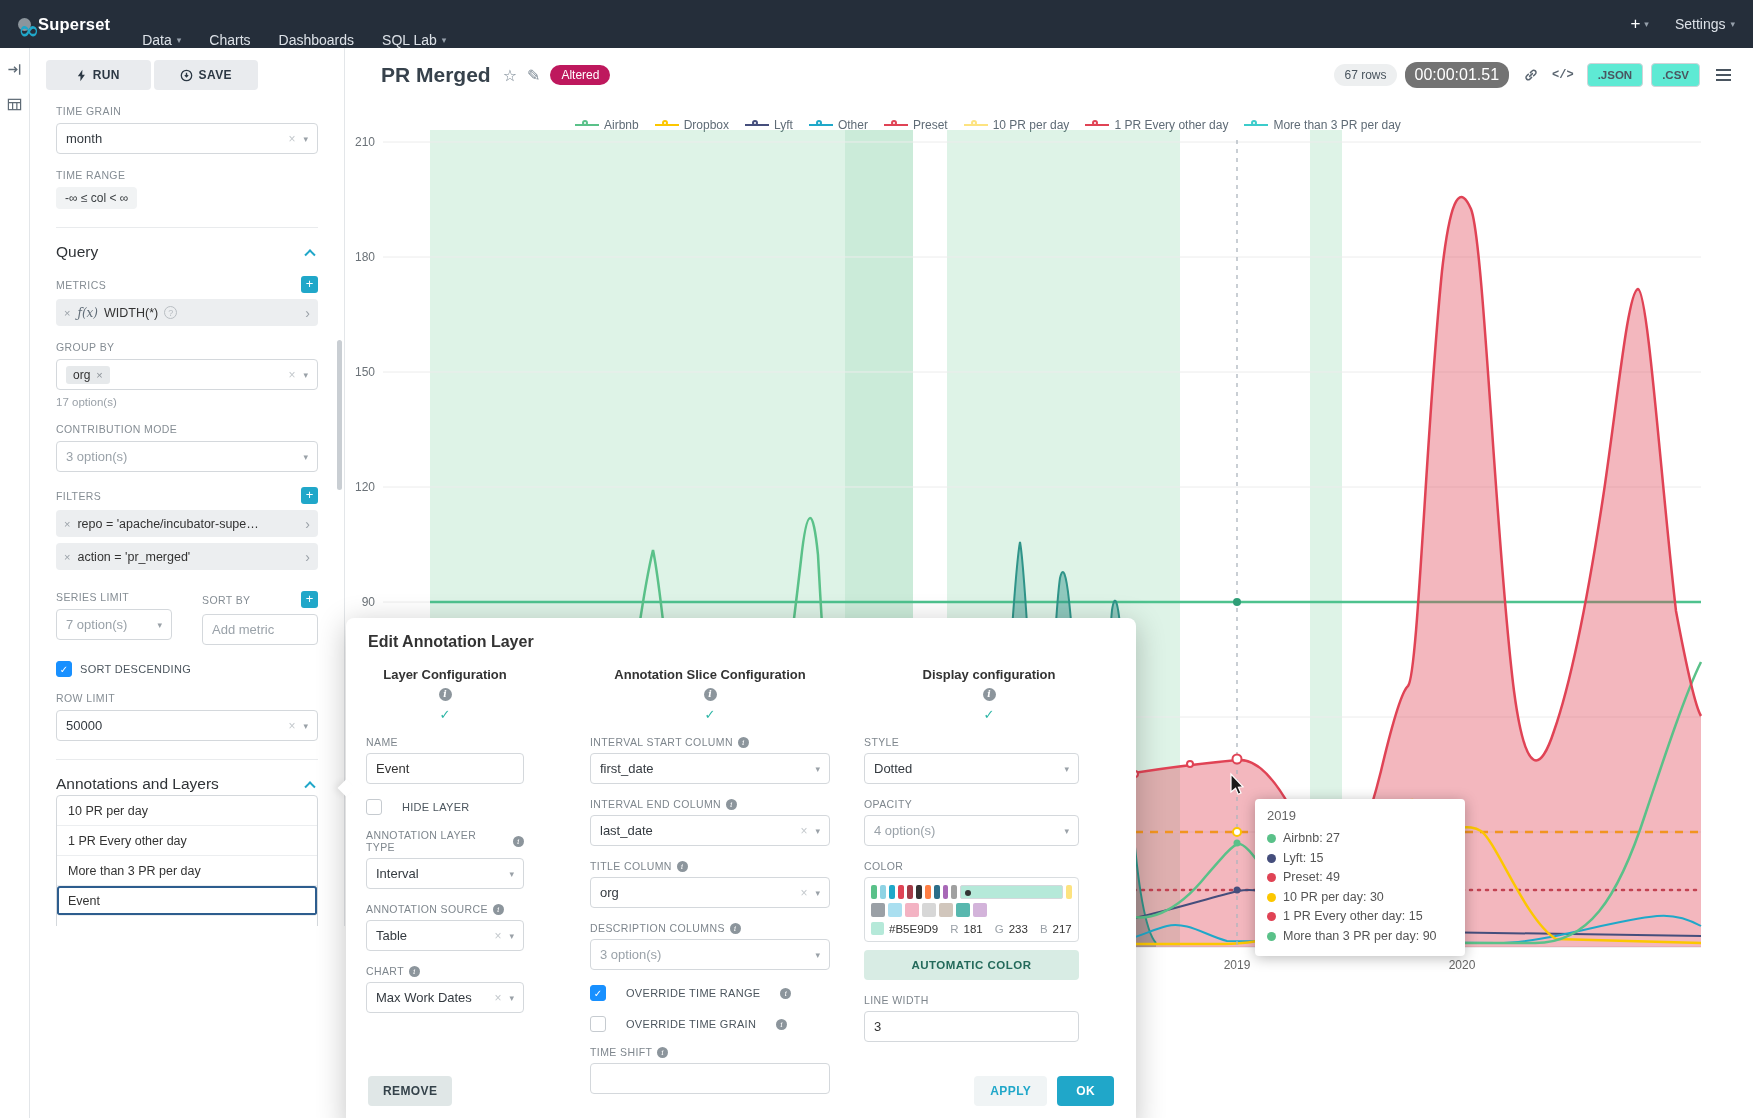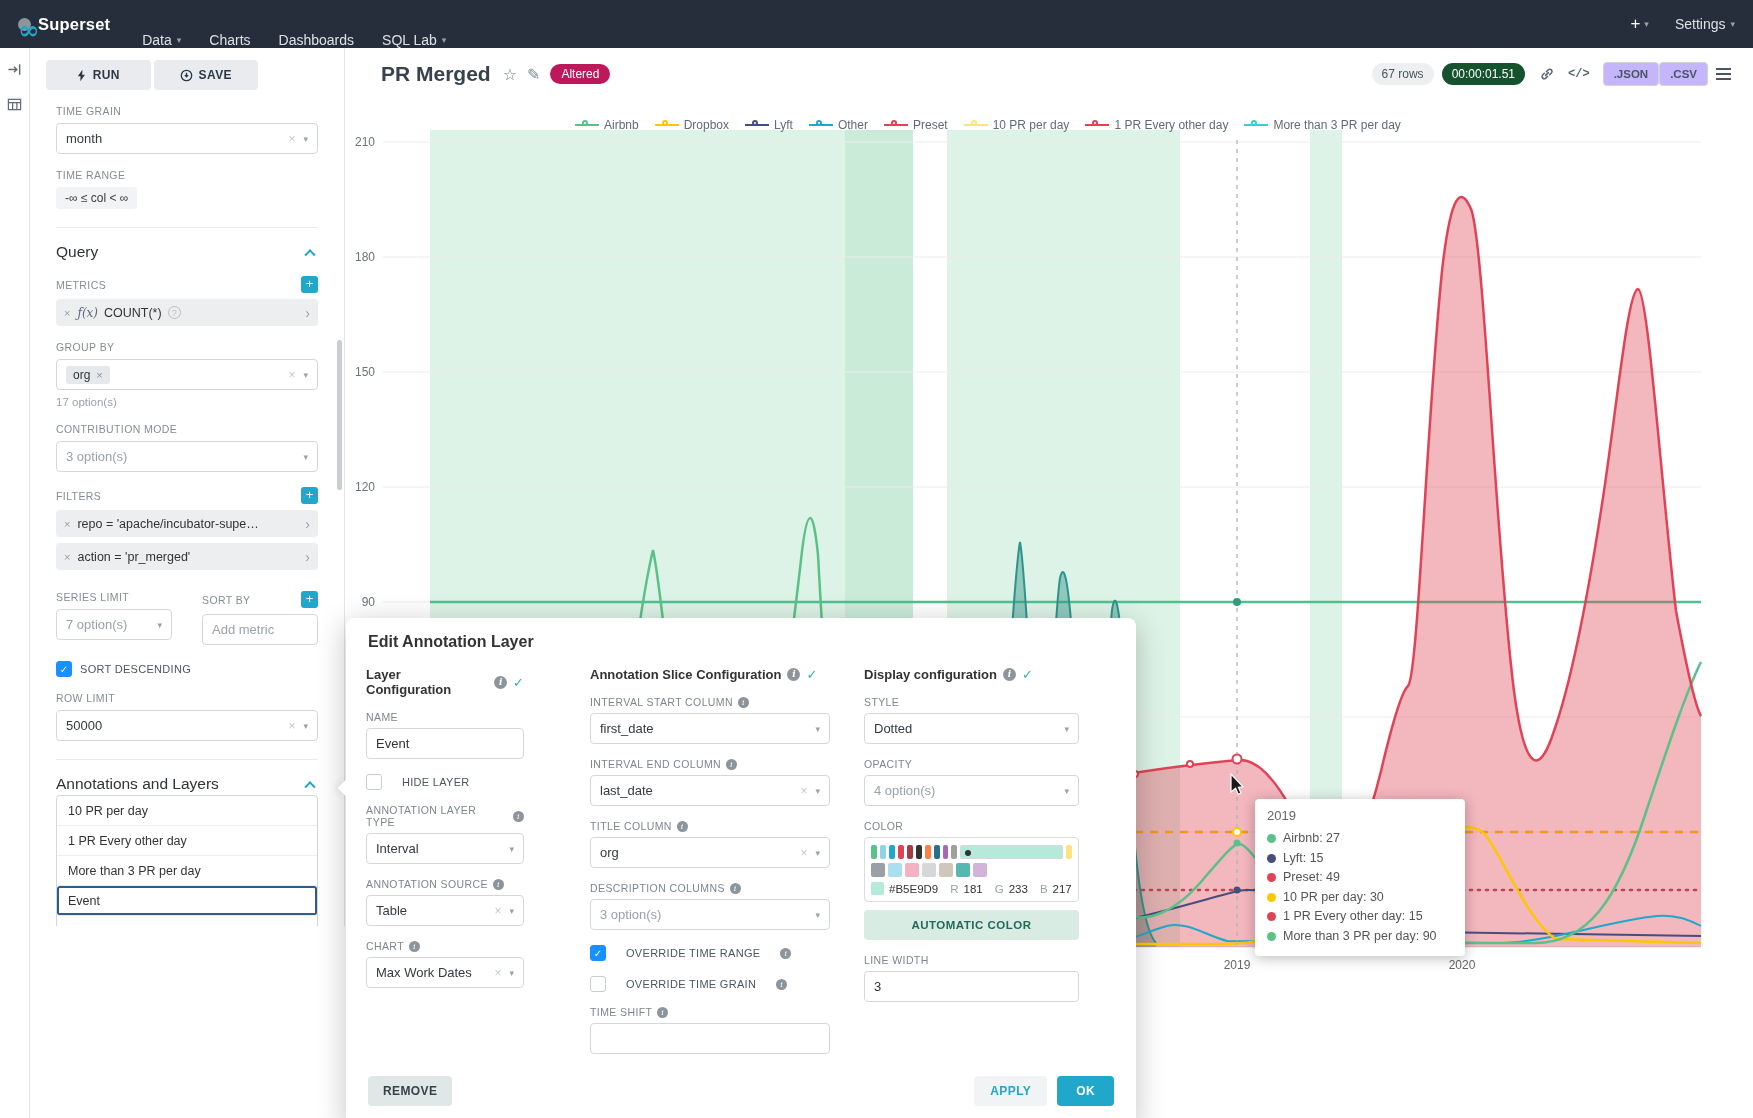--- a/index.html
+++ b/index.html
@@ -80,26 +80,26 @@
   
   .main { position:absolute; top:48px; left:345px; width:1408px; height:1070px; background:#fff; }
   .mh { position:absolute; top:14px; left:36px; right:22px; display:flex; align-items:center; }
   .title { font-size:21px; font-weight:600; color:#37424c; margin-right:12px; }
   .hicon { color:#7a8793; font-size:16px; margin-right:10px; cursor:pointer; }
   .badge-altered { background:#be185d; color:#fff; font-size:12px; padding:3px 11px;
     border-radius:11px; cursor:default; }
   .mh .sp { flex:1; }
   .pill-gray { background:#edeff0; color:#49545e; font-size:12px; padding:4px 10px;
     border-radius:12px; margin-right:8px; }
-  .pill-green { background:#14532d; color:#fff; font-size:12px; padding:4px 10px;
+  .pill-green { background:#737373; color:#fff; font-size:16px; padding:4px 10px;
     border-radius:12px; margin-right:14px; }
   .ticon { color:#5a6570; margin-right:13px; cursor:pointer; display:flex; align-items:center; }
   .codeicon { font-size:12px; font-weight:bold; font-family:"Liberation Mono",monospace; }
   .obtn { border:1px solid #cfd4d8; border-radius:4px; color:#4a5560; font-size:11.5px;
-    font-weight:bold; padding:5px 10px; background:#c4b5fd; cursor:pointer; }
+    font-weight:bold; padding:5px 10px; margin-right:8px; background:#5eead4; cursor:pointer; }
   .burger { display:flex; flex-direction:column; gap:3px; margin-left:8px; cursor:pointer; }
   .burger i { display:block; width:15px; height:2px; background:#4a5560; }
 
   .legend { position:absolute; top:70px; left:230px; display:flex; gap:16px; align-items:center;
     font-size:12px; color:#5f6b76; }
   .litem { display:flex; align-items:center; gap:5px; cursor:pointer; }
   .lm { position:relative; width:24px; height:10px; }
   .lm::before { content:''; position:absolute; left:0; right:0; top:4px; height:2px; background:currentColor; }
   .lm .ring { position:absolute; left:7px; top:0; width:6px; height:6px; border:2px solid currentColor;
     border-radius:50%; background:#fff; }
@@ -116,21 +116,21 @@
   
   .modal { position:absolute; left:346px; top:618px; width:790px; height:510px; background:#fff;
     border-radius:8px 8px 0 0; box-shadow:0 6px 30px rgba(0,0,0,.24); z-index:20; }
   .m-arrow { position:absolute; left:-6px; top:164px; width:12px; height:12px; background:#fff;
     transform:rotate(45deg); box-shadow:-3px 3px 6px rgba(0,0,0,.06); }
   .m-title { padding:15px 22px 4px; font-size:16px; font-weight:600; color:#333; }
   .m-cols { display:flex; padding:12px 20px 0 20px; }
   .mc1 { width:158px; }
   .mc2 { width:240px; margin-left:66px; }
   .mc3 { width:250px; margin-left:34px; }
-  .m-h { font-size:13px; font-weight:bold; color:#333; display:flex; align-items:center; gap:6px; }
+  .m-h { font-size:13px; font-weight:bold; color:#333; display:flex; align-items:center; gap:6px;flex-direction:column; }
   .inf { width:13px; height:13px; border-radius:50%; background:#8c959c; color:#fff; font-size:9px;
     font-style:italic; font-family:"DejaVu Serif",serif; text-align:center; line-height:13px; flex:none; }
   .inf.small { width:11px; height:11px; font-size:8px; line-height:11px; }
   .okcheck { color:#2ab5a5; font-weight:bold; font-size:13px; }
   .m-lbl { font-size:10.5px; color:#7e868d; margin:14px 0 5px; letter-spacing:.4px; display:flex;
     align-items:center; gap:5px; font-weight:500; }
   .inp { width:100%; height:31px; border:1px solid #d4d8dc; border-radius:4px; padding:0 9px;
     font-size:13px; color:#333; font-family:inherit; }
   .mc3 .sel, .mc3 .inp, .cpanel, .autobtn { width:215px; }
   .m-cb { display:flex; align-items:center; gap:20px; margin-top:15px; font-size:11px; color:#4c565e;
@@ -235,21 +235,21 @@
     <span class="chev up"></span>
   </div>
 
   <div class="lblrow">
     <span class="lbl">METRICS</span>
     <span class="plusbtn">+</span>
   </div>
   <div class="chip">
     <span class="cx">×</span>
     <span class="fx">ƒ(x)</span>
-    <span>COUNT(*)</span>
+    <span>WIDTH(*)</span>
     <span class="qm">?</span>
     <span class="sp"></span>
     <span class="cr">›</span>
   </div>
 
   <div class="lbl">GROUP BY</div>
   <div class="sel">
     <span class="inchip">
         <span>org</span>
         <span class="cx">×</span>

